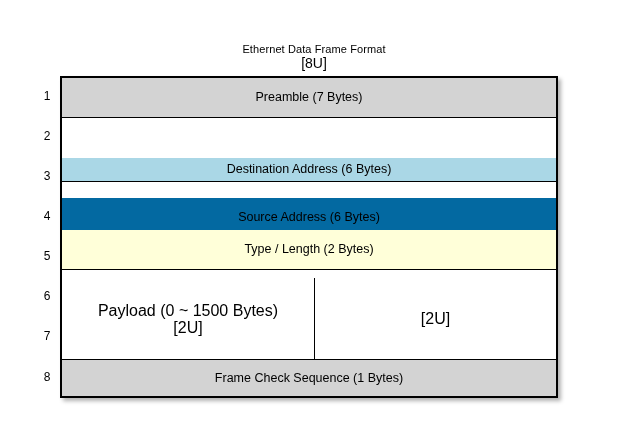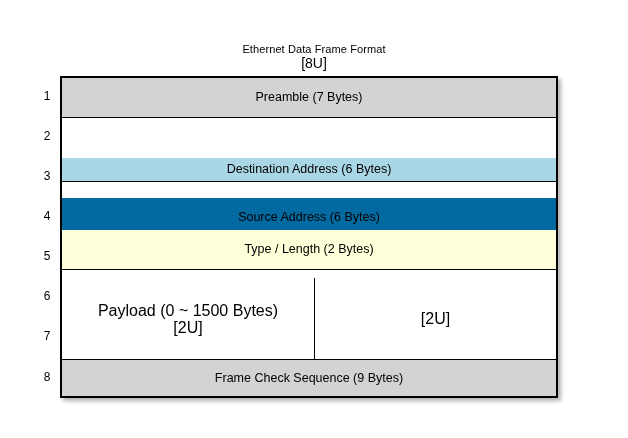--- a/index.html
+++ b/index.html
@@ -172,17 +172,17 @@
       <div class="split-cell left">
         <span class="cell-sub">Payload (0 ~ 1500 Bytes)</span>
         <span class="cell-sub">[2U]</span>
       </div>
       <div class="split-cell right">
         <span class="cell-sub">[2U]</span>
       </div>
     </div>
 
     <div class="frame-row last" style="top:282px;height:36px;background:#d3d3d3;">
-      <span class="cell-text">Frame Check Sequence (9 Bytes)</span>
+      <span class="cell-text">Frame Check Sequence (1 Bytes)</span>
     </div>
 
   </div>
 </div>
 
 </body></html>

